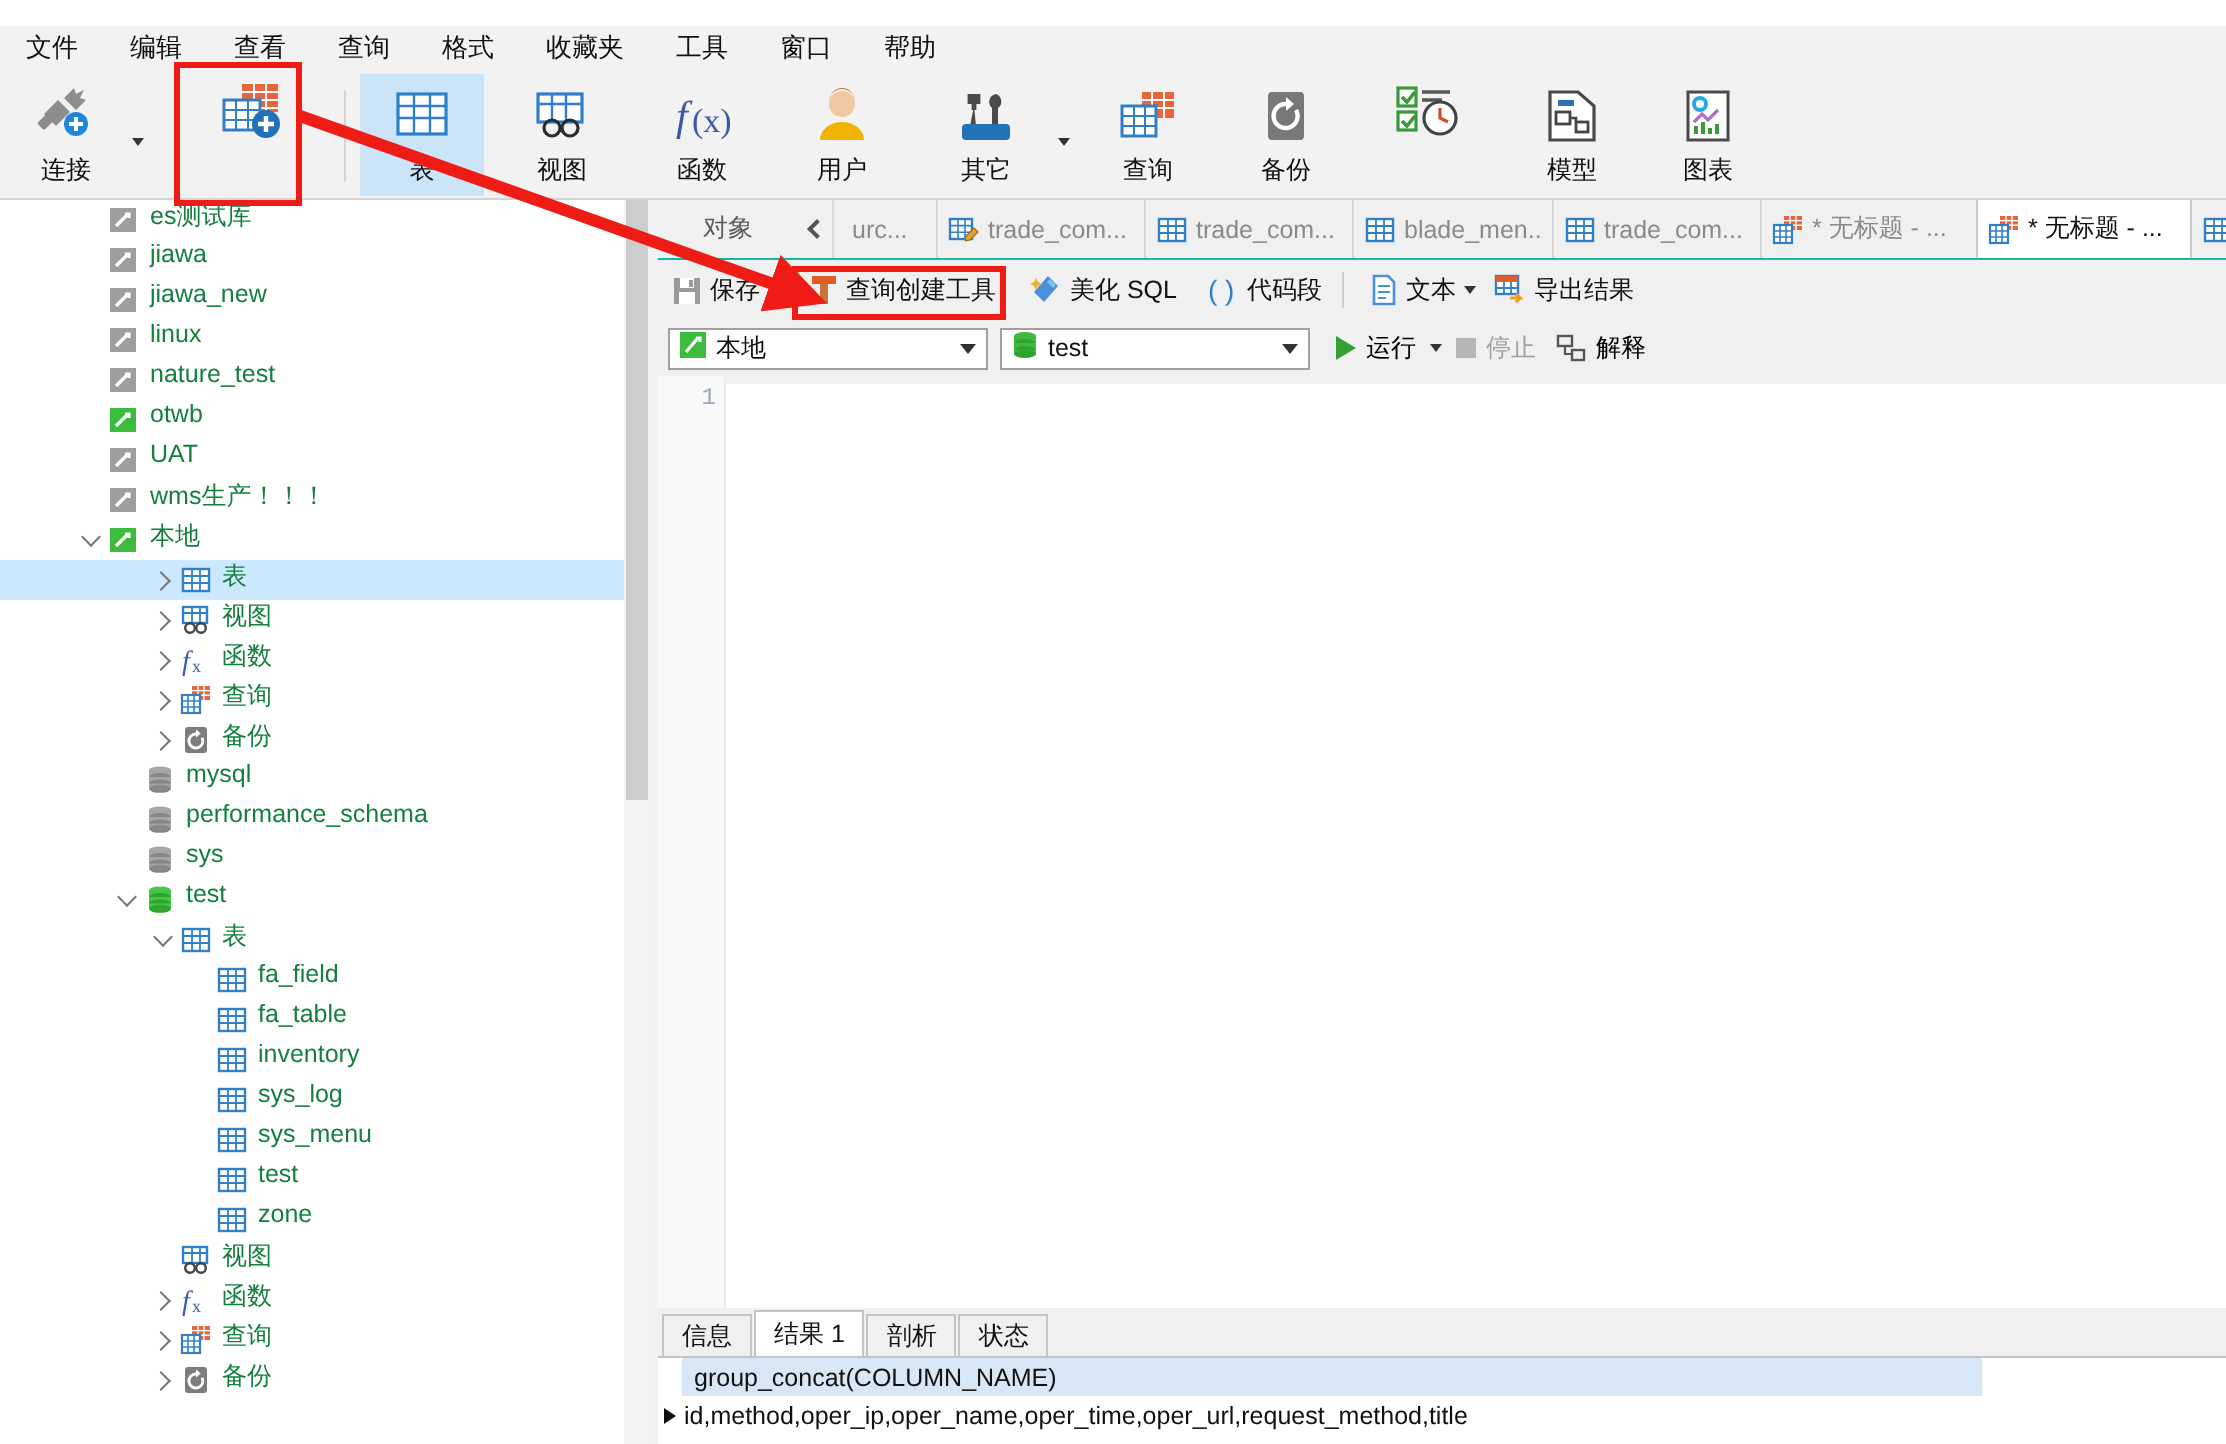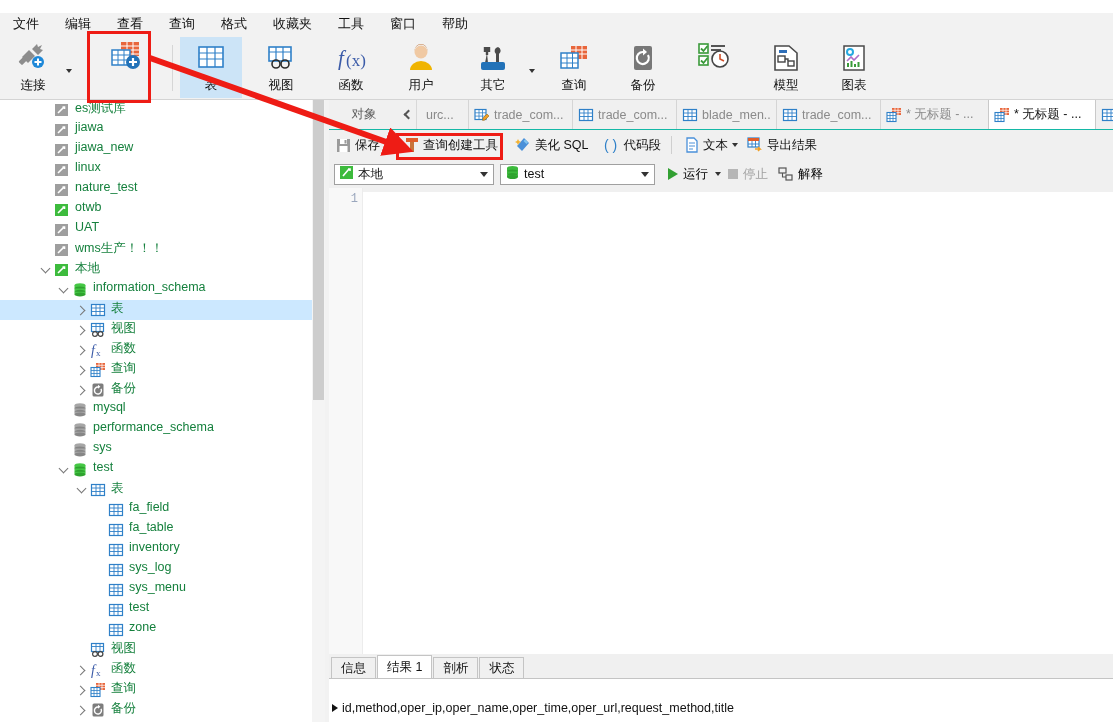--- a/index.html
+++ b/index.html
@@ -455,38 +455,20 @@
           <span class="tw open">
             <span class="chev"></span>
           </span>
           <span class="ticon">
             <svg width="16" height="16" viewBox="0 0 16 16">
               <rect x="1" y="2" width="13" height="12" fill="#3dbb3d"></rect>
               <path d="M4 11 l6 -6 M8.5 5 l2 0 0 2" stroke="#fff" stroke-width="1.6" fill="none"></path>
             </svg>
           </span>
           <span class="tlabel">本地</span>
-        </div>
-        <div class="tree-row">
-          <span style="display: inline-block; flex: 0 0 22px; height: 20px;"></span>
-          <span class="tw open">
-            <span class="chev"></span>
-          </span>
-          <span class="ticon">
-            <svg width="16" height="16" viewBox="0 0 16 16">
-              <ellipse cx="8" cy="3.2" rx="5.5" ry="2" fill="#46c846"></ellipse>
-              <rect x="2.5" y="3.2" width="11" height="3" fill="#46c846"></rect>
-              <ellipse cx="8" cy="6.5" rx="5.5" ry="2" fill="#2fa32f"></ellipse>
-              <rect x="2.5" y="6.5" width="11" height="3" fill="#46c846"></rect>
-              <ellipse cx="8" cy="9.8" rx="5.5" ry="2" fill="#2fa32f"></ellipse>
-              <rect x="2.5" y="9.8" width="11" height="2.6" fill="#46c846"></rect>
-              <ellipse cx="8" cy="12.4" rx="5.5" ry="2" fill="#2fa32f"></ellipse>
-            </svg>
-          </span>
-          <span class="tlabel">information_schema</span>
         </div>
         <div class="tree-row sel">
           <span style="display: inline-block; flex: 0 0 40px; height: 20px;"></span>
           <span class="tw closed">
             <span class="chev"></span>
           </span>
           <span class="ticon">
             <svg width="16" height="16" viewBox="0 0 16 16">
               <rect x="1.5" y="2.5" width="13" height="11" fill="#fff" stroke="#2f80c8" stroke-width="1.2"></rect>
               <path d="M1.5 6 h13 M1.5 9.5 h13 M6 2.5 v11 M10 2.5 v11" stroke="#2f80c8" stroke-width="0.9"></path>
@@ -980,20 +962,24 @@
 
   <div class="resultwrap">
     <div class="rtabline"></div>
     <div class="rtabs">
       <div class="rtab">信息</div>
       <div class="rtab active">结果 1</div>
       <div class="rtab">剖析</div>
       <div class="rtab">状态</div>
     </div>
     <div class="grid">
+      <div class="gheadrow">
+        <div class="ghead-ind"></div>
+        <div class="ghead">group_concat(COLUMN_NAME)</div>
+      </div>
       <div class="growrow">
         <div class="rowind"></div>
         <div class="gcell">id,method,oper_ip,oper_name,oper_time,oper_url,request_method,title</div>
       </div>
     </div>
   </div>
 </div>
 
 <div class="anno-box" style="left:87px; top:31px; width:64px; height:72px;"></div>
 <div class="anno-box" style="left:396px; top:133px; width:107px; height:27px;"></div>

